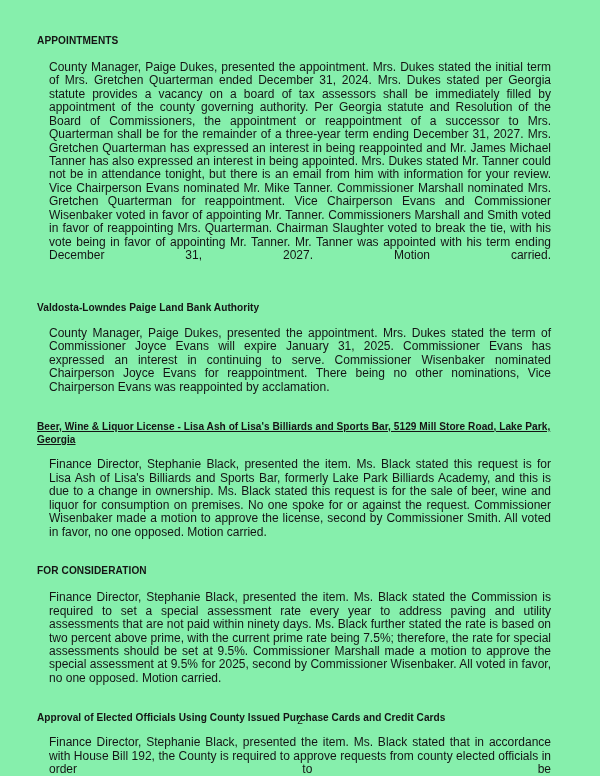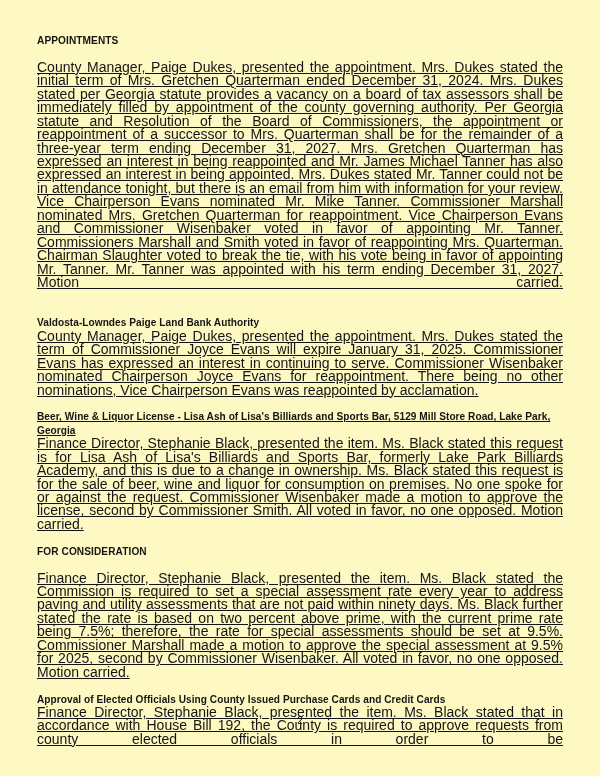--- a/index.html
+++ b/index.html
@@ -11,21 +11,21 @@
     width: 600px;
     height: 776px;
     font-family: "Liberation Sans", sans-serif;
     color: #141414;
     -webkit-font-smoothing: antialiased;
   }
   .page {
     position: relative;
     width: 600px;
     height: 776px;
-    background: #fef9c3;
+    background: #86efac;
     box-sizing: border-box;
     padding: 34px 37px 0 37px;
   }
   .doc-body {
     width: 526px;
   }
   .section-heading {
     font-size: 10.1px;
     font-weight: bold;
     line-height: 13.4px;
@@ -38,28 +38,27 @@
     line-height: 13.4px;
     letter-spacing: 0.05px;
     margin: 0;
     text-align: left;
   }
   .item-heading.wrap {
     width: 525px;
     text-decoration: underline;
   }
   p.para {
-    font-size: 14px;
+    font-size: 12px;
     line-height: 13.45px;
-    margin: 0;
+    margin: 12px;
     text-align: justify;
     text-justify: inter-word;
     letter-spacing: 0.005px;
     word-spacing: 0.02px;
-    text-decoration: underline;
   }
   .block { margin: 0; }
   .block + .gap-block { height: 13.4px; }
   .page-number {
     position: absolute;
     left: 0;
     right: 0;
     top: 714px;
     text-align: center;
     font-size: 10.1px;

